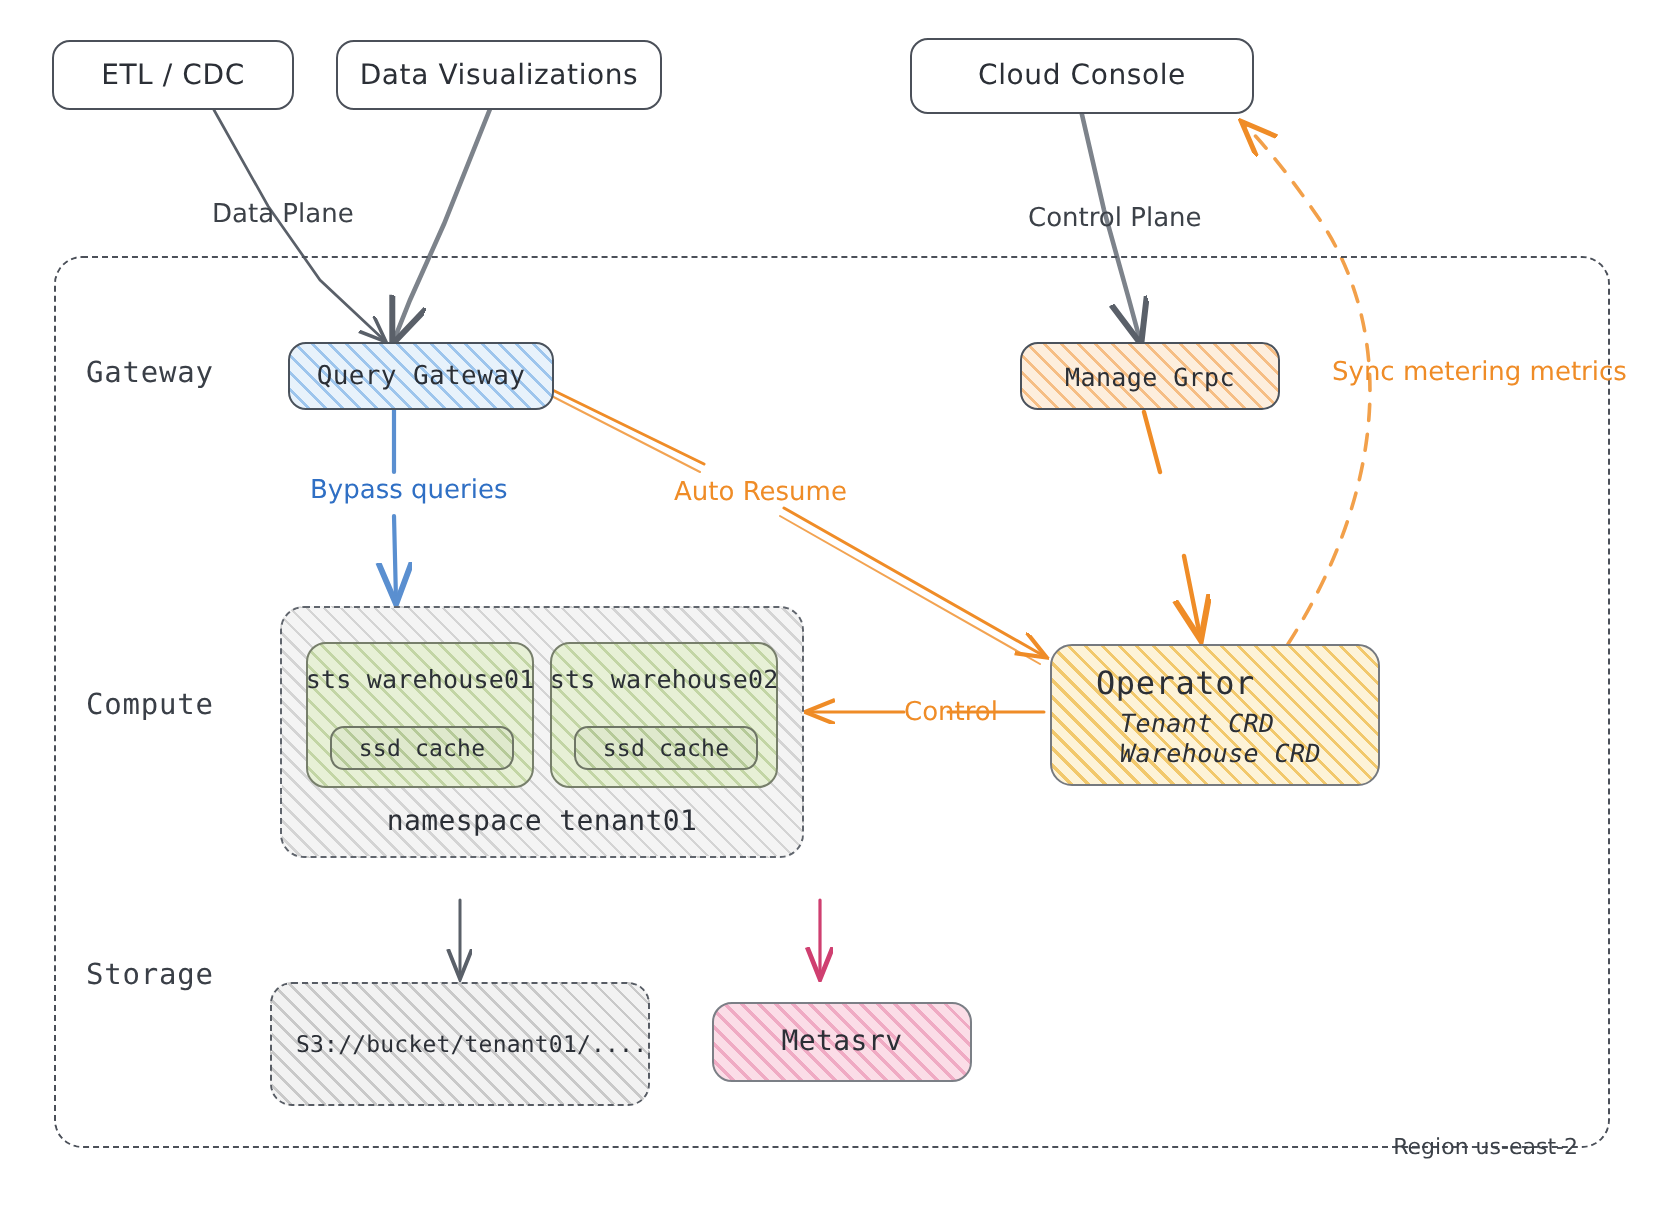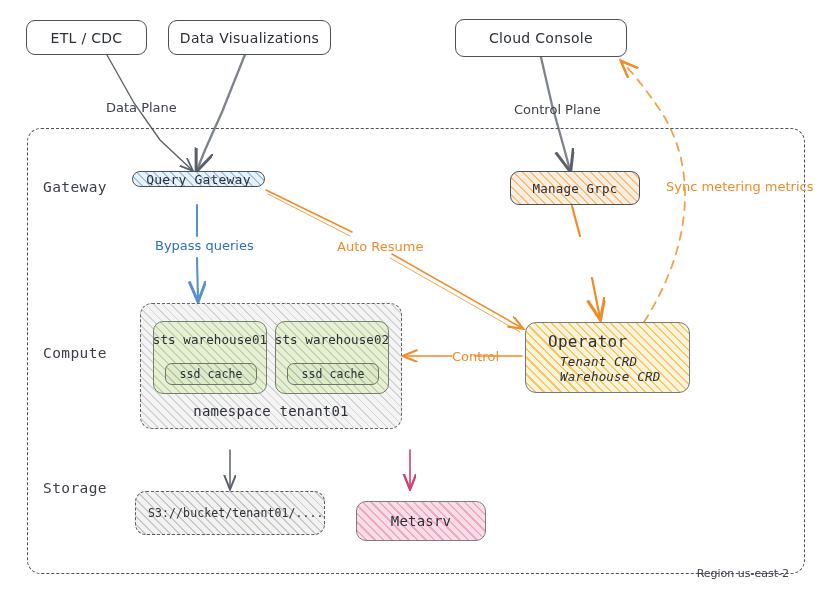--- a/index.html
+++ b/index.html
@@ -258,21 +258,21 @@
   </div>
 
   <div class="node extbox" style="left:455px; top:19px; width:172px; height:38px;">
     <span class="node-label">Cloud Console</span>
   </div>
 
   <div class="row-label" style="left:43px; top:179px;">Gateway</div>
   <div class="row-label" style="left:43px; top:345px;">Compute</div>
   <div class="row-label" style="left:43px; top:480px;">Storage</div>
 
-  <div class="node hatch-blue t-gateway" style="left:132px; top:171px; width:133px; height:16px;">
+  <div class="node hatch-blue t-gateway" style="left:144px; top:171px; width:133px; height:34px;">
     <span class="node-label">Query Gateway</span>
   </div>
 
   <div class="node hatch-orange t-grpc" style="left:510px; top:171px; width:130px; height:34px;">
     <span class="node-label">Manage Grpc</span>
   </div>
 
   <div class="node hatch-gray-ns" style="left:140px; top:303px; width:262px; height:126px; display:block; border-radius:12px;">
     <div class="ns-inner">
       <span class="node-label t-ns">namespace tenant01</span>
@@ -296,21 +296,21 @@
   <div class="node hatch-yellow" style="left:525px; top:322px; width:165px; height:71px; border-radius:11px; align-items:flex-start; justify-content:center;">
     <div class="op-inner">
       <span class="node-label t-op-title">Operator</span>
       <div class="op-sub-wrap">
         <span class="node-label t-op-sub">Tenant CRD</span>
         <span class="node-label t-op-sub">Warehouse CRD</span>
       </div>
     </div>
   </div>
 
-  <div class="node hatch-gray t-s3" style="left:135px; top:491px; width:190px; height:44px; border-radius:11px; align-items:flex-start; padding-left:12px;text-align:right;">
+  <div class="node hatch-gray t-s3" style="left:135px; top:491px; width:190px; height:62px; border-radius:11px; align-items:flex-start; padding-left:12px;text-align:right;">
     <span class="node-label">S3://bucket/tenant01/....</span>
   </div>
 
   <div class="node hatch-pink t-meta" style="left:356px; top:501px; width:130px; height:40px; border-radius:10px;">
     <span class="node-label">Metasrv</span>
   </div>
 
   <div class="edge-label lbl-gray" style="left:106px; top:100px;">Data Plane</div>
 
   <div class="edge-label lbl-gray" style="left:514px; top:102px;">Control Plane</div>

